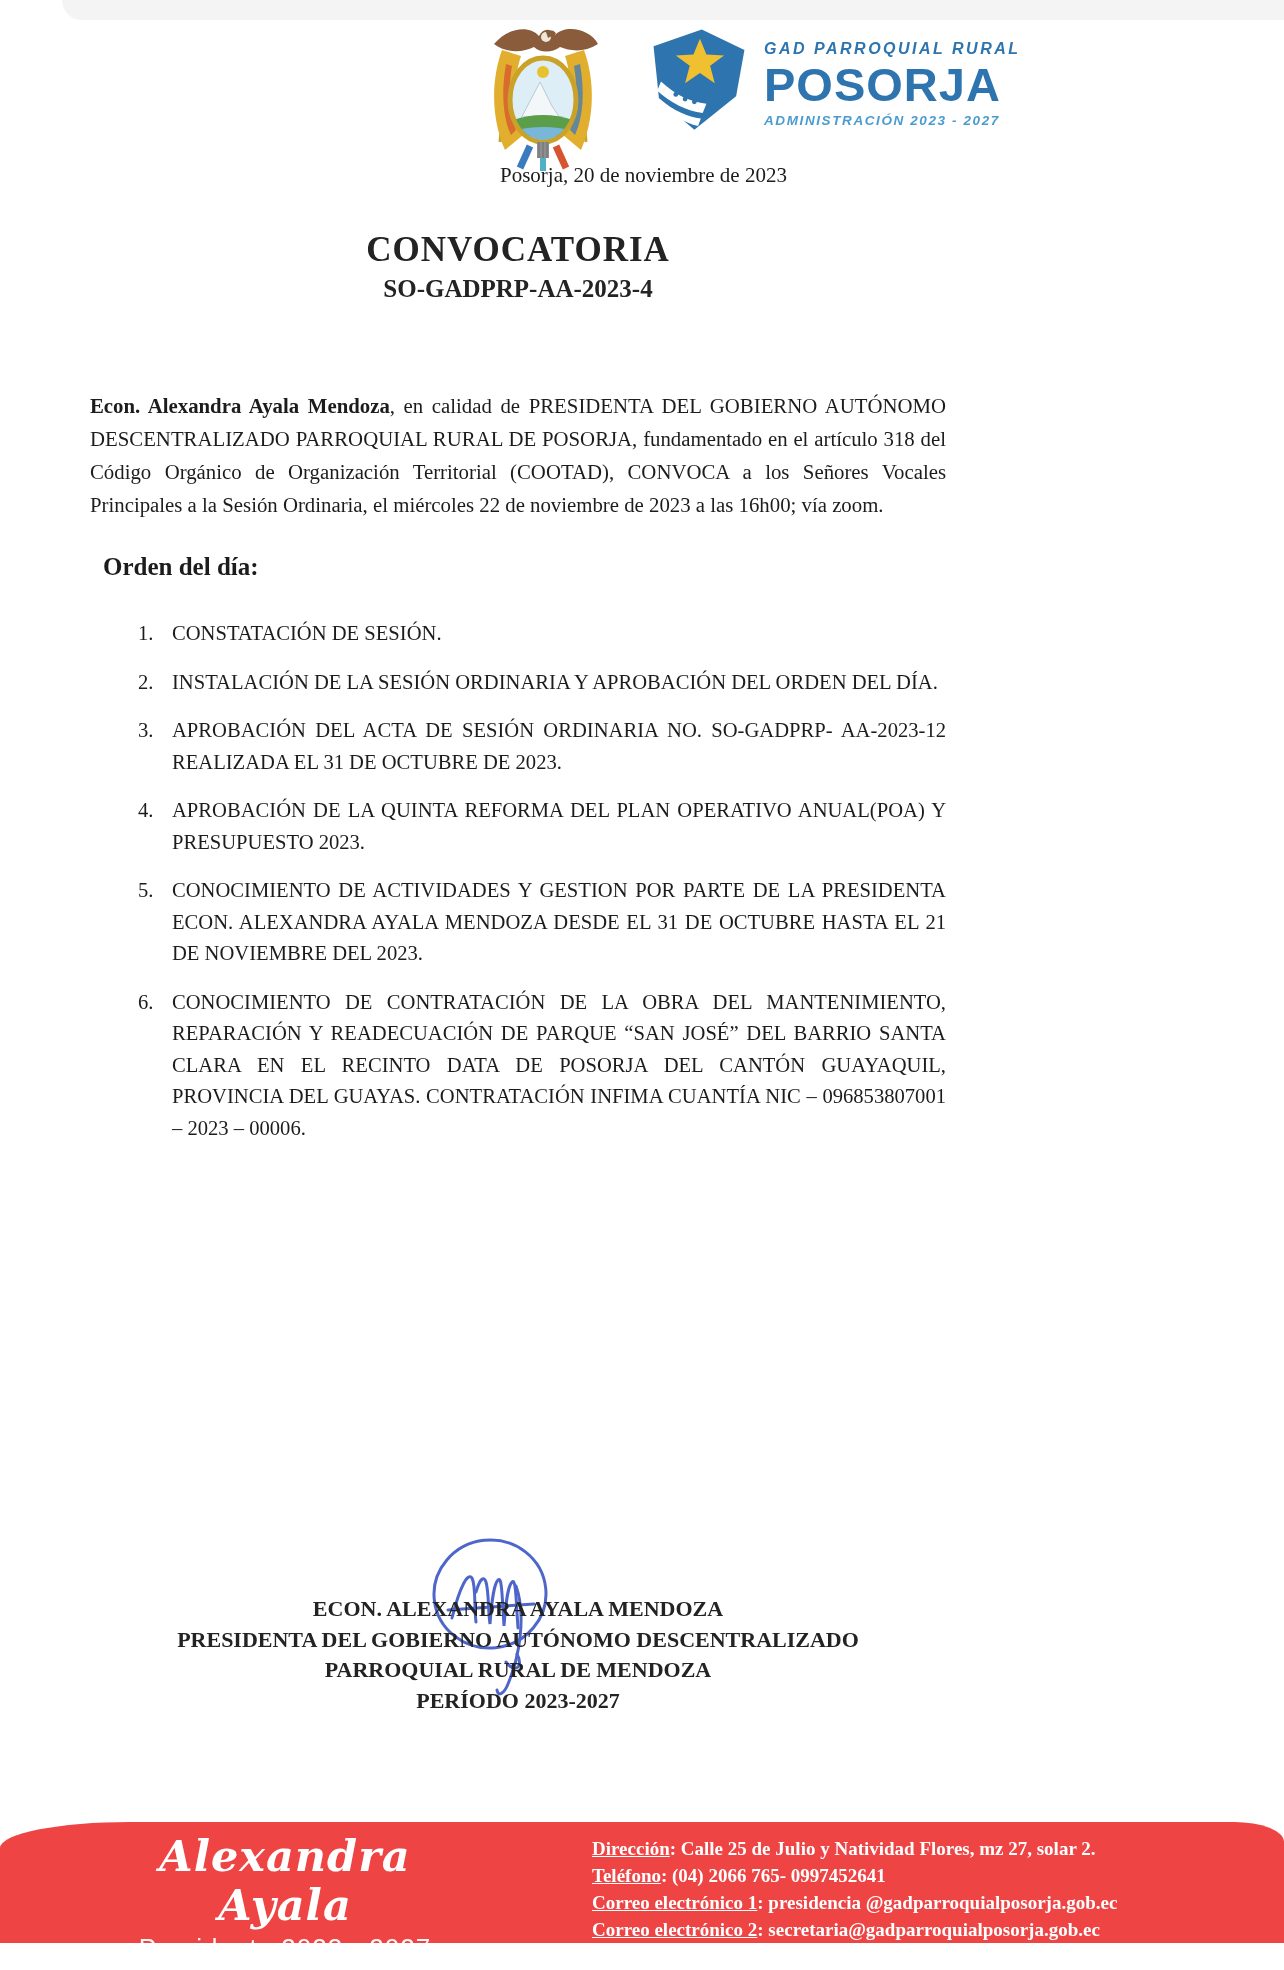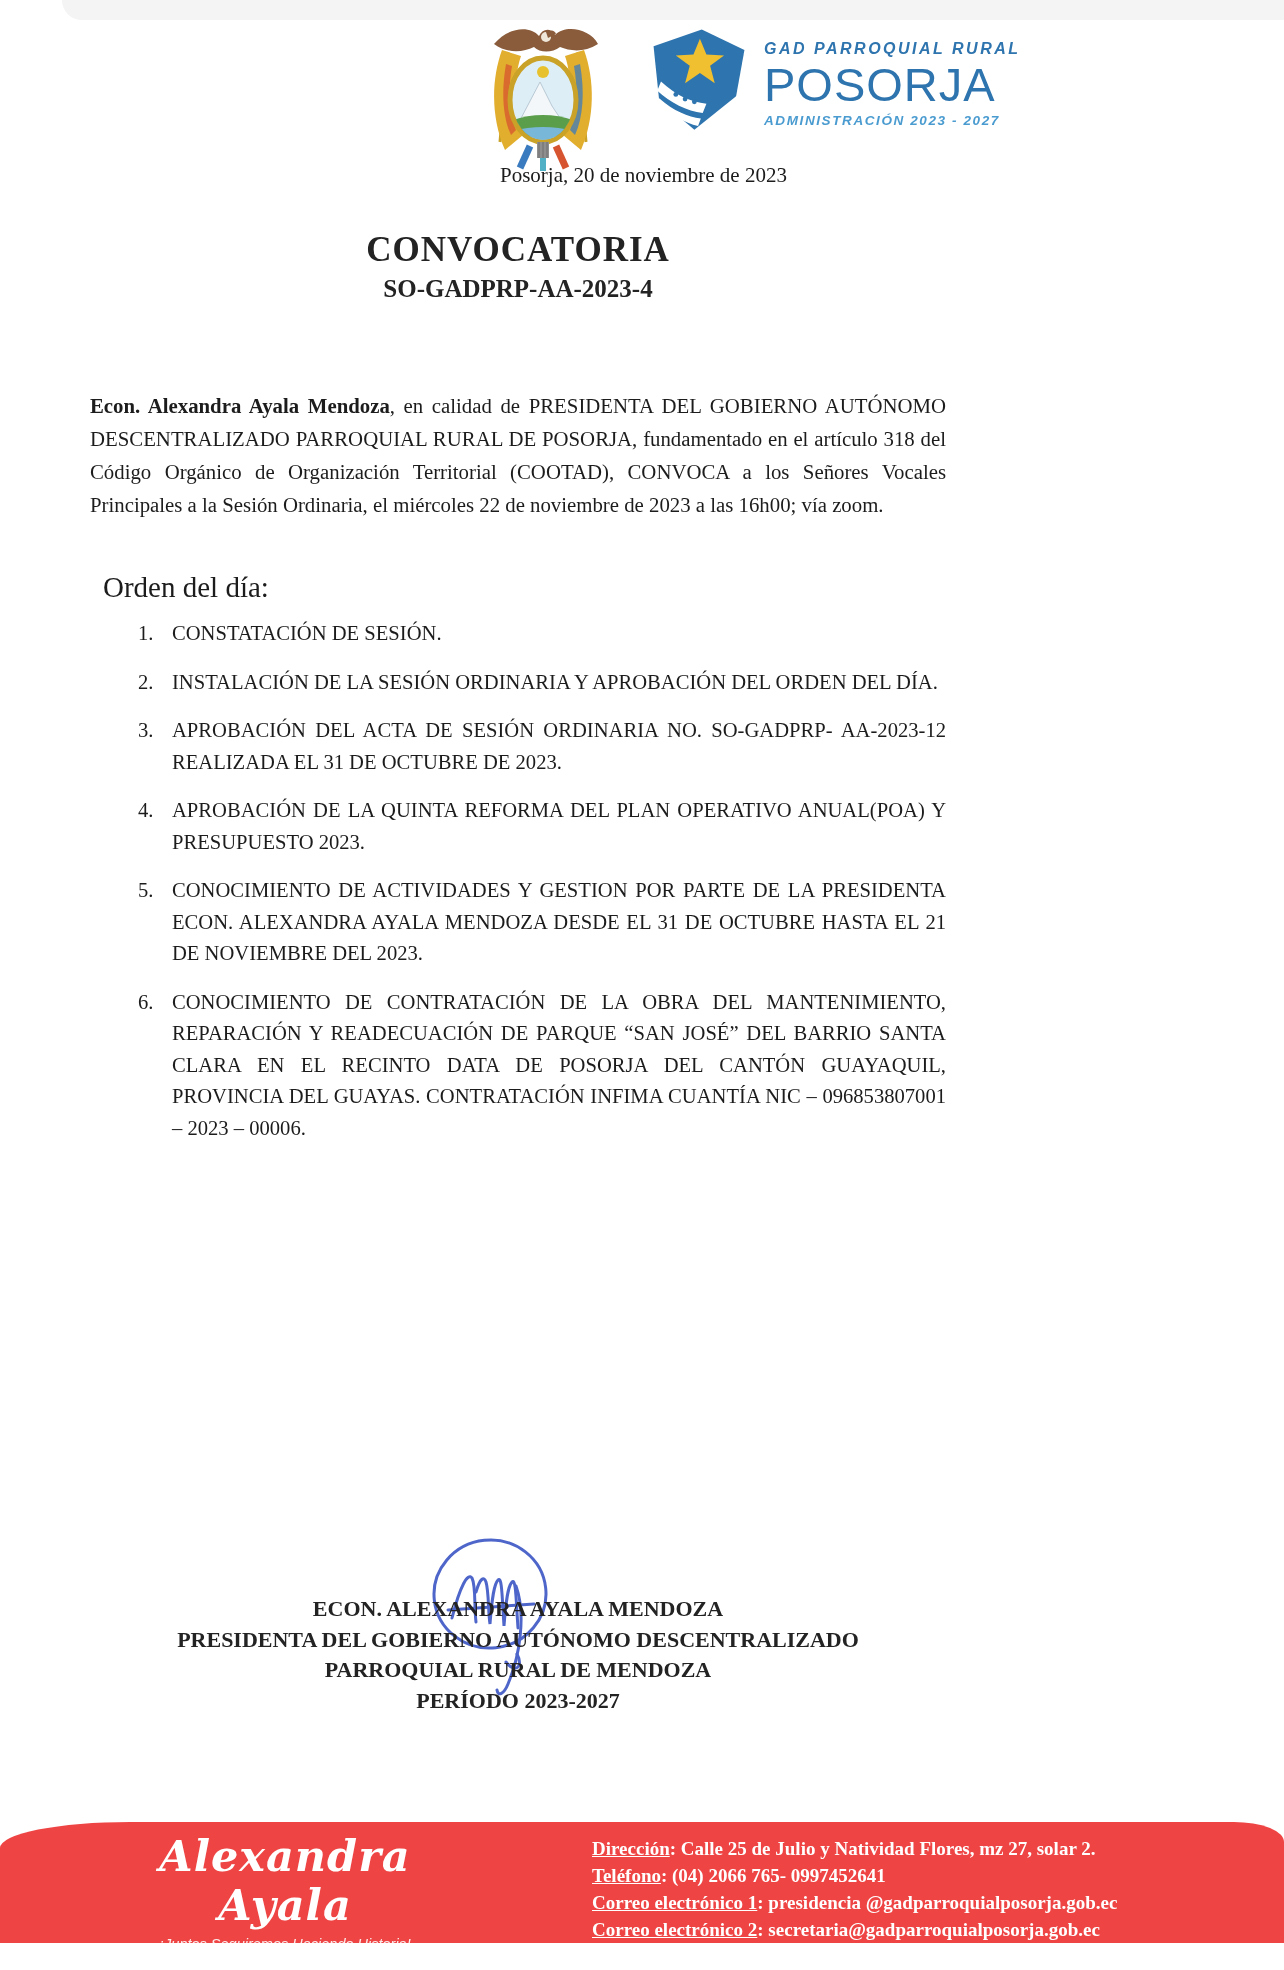--- a/index.html
+++ b/index.html
@@ -21,21 +21,21 @@
   .posorja-logo{position:absolute;left:648px;top:26px;display:flex;align-items:flex-start;}
   .posorja-logo .shield{flex:0 0 auto;margin-right:14px;}
   .logo-text{display:flex;flex-direction:column;padding-top:14px;}
   .logo-line1{
     font-family:"Liberation Sans", sans-serif;
     font-weight:bold;font-style:italic;
     font-size:16px;letter-spacing:2.5px;color:#2e74ae;
   }
   .logo-name{
     font-family:"Liberation Sans", sans-serif;
-    font-weight:normal;font-size:47px;letter-spacing:1px;
+    font-weight:bold;font-size:47px;letter-spacing:1px;
     color:#2e74ae;line-height:1.05;margin-top:2px;
   }
   .logo-line2{
     font-family:"Liberation Sans", sans-serif;
     font-weight:bold;font-style:italic;
     font-size:13.5px;letter-spacing:1.6px;color:#4a9bd0;margin-top:4px;
   }
   .date-line{
     position:absolute;top:163px;left:500px;width:440px;
     text-align:left;font-size:21px;
@@ -43,21 +43,21 @@
   
   .title-block{position:absolute;top:230px;left:90px;width:856px;text-align:center;}
   .title-main{font-size:35px;font-weight:bold;letter-spacing:1px;color:#232323;}
   .title-code{font-size:25px;font-weight:bold;margin-top:5px;color:#232323;}
   
   .intro{
     position:absolute;top:368px;left:90px;width:856px;
     font-size:20.8px;line-height:33.2px;text-align:justify;
   }
   .intro .lead{font-weight:bold;}
-  .agenda-heading{position:absolute;top:571px;left:103px;font-size:29px;font-weight:normal;}
+  .agenda-heading{position:absolute;top:553px;left:103px;font-size:25px;font-weight:bold;}
   .agenda-list{
     position:absolute;top:618px;left:138px;width:808px;
     counter-reset:agenda;
   }
   .agenda-item{
     position:relative;padding-left:34px;margin-bottom:17px;
     font-size:20.6px;line-height:31.5px;text-align:justify;
   }
   .agenda-item::before{
     counter-increment:agenda;
@@ -188,20 +188,21 @@
   <div class="signature-block">
     <div>ECON. ALEXANDRA AYALA MENDOZA</div>
     <div>PRESIDENTA DEL GOBIERNO AUTÓNOMO DESCENTRALIZADO</div>
     <div>PARROQUIAL RURAL DE MENDOZA</div>
     <div>PERÍODO 2023-2027</div>
   </div>
 
   <div class="footer">
     <div class="footer-left">
       <div class="footer-name">Alexandra Ayala</div>
+      <div class="footer-role">Presidenta 2023 - 2027</div>
       <div class="footer-slogan">¡Juntos Seguiremos Haciendo Historia!</div>
     </div>
     <div class="footer-right">
       <div><span class="u">Dirección</span><span>: Calle 25 de Julio y Natividad Flores, mz 27, solar 2.</span></div>
       <div><span class="u">Teléfono</span><span>: (04) 2066 765- 0997452641</span></div>
       <div><span class="u">Correo electrónico 1</span><span>: presidencia @gadparroquialposorja.gob.ec</span></div>
       <div><span class="u">Correo electrónico 2</span><span>: secretaria@gadparroquialposorja.gob.ec</span></div>
       <div class="footer-location">Posorja - Ecuador</div>
     </div>
   </div>

